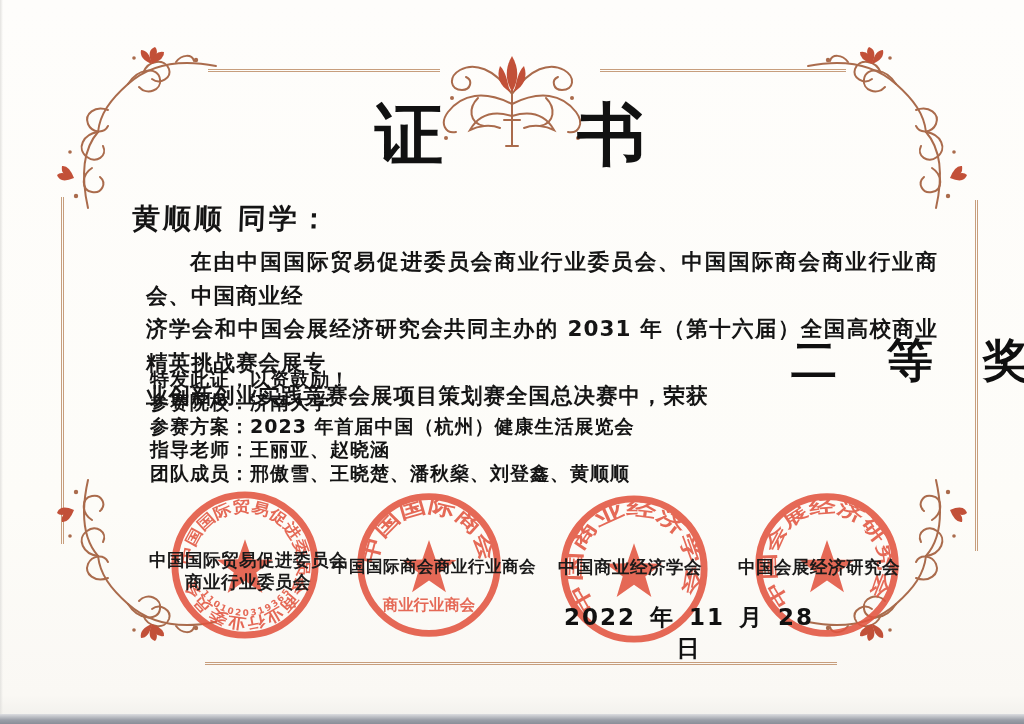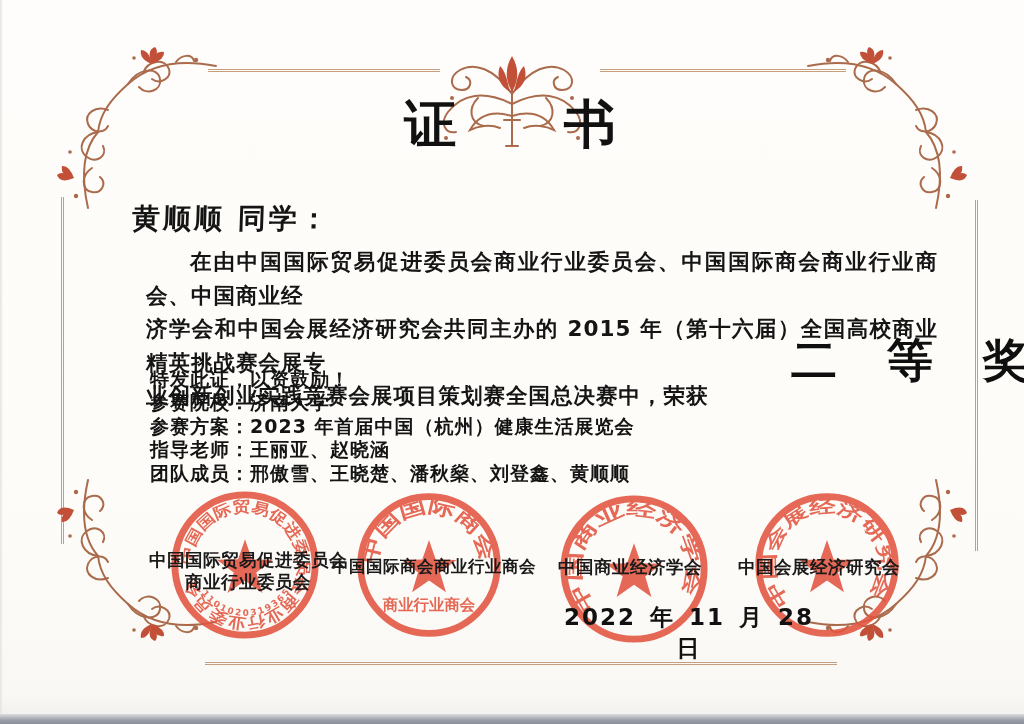--- a/index.html
+++ b/index.html
@@ -15,22 +15,22 @@
   
   .hline{position:absolute;border-top:3px double var(--frame-tan,#c79e7d);height:0;}
   .vline{position:absolute;border-left:3px double var(--frame-tan,#c79e7d);width:0;}
 
   .ornament{position:absolute;color:var(--flourish-copper,#aa6b4c);}
   .stamp-svg{position:absolute;color:var(--stamp-red,#e25540);opacity:.88;z-index:4;}
   .stamp-svg text{font-family:"DejaVu Sans","Liberation Sans",sans-serif;font-weight:bold;}
 
   
   .title{position:absolute;left:0;top:90px;width:100%;text-align:center;
-    font-family:Liberation Sans, sans-serif;
-    font-size:52px;font-weight:900;letter-spacing:4px;word-spacing:85px;color:#111;}
+    font-family:Liberation Mono, monospace;
+    font-size:68px;font-weight:900;letter-spacing:4px;word-spacing:85px;color:#111;}
   .recipient{position:absolute;left:132px;top:200px;font-size:28px;font-weight:800;
     letter-spacing:3px;color:#141414;transform:skewX(-2deg);}
   .body-par{position:absolute;left:130px;top:245px;width:792px;font-size:21.5px;
     font-weight:700;line-height:33.5px;letter-spacing:1px;color:#151515;text-align:justify;margin-left:16px;}
   .body-par .indent{text-indent:44px;}
   .award{position:absolute;left:7px;top:330px;width:100%;text-align:right;
     font-size:46px;font-weight:900;word-spacing:30px;letter-spacing:2px;color:#0f0f0f;}
   .details{position:absolute;left:150px;top:368px;font-size:19px;font-weight:700;
     line-height:23.4px;letter-spacing:1px;color:#141414;}
   .stamp-label{position:absolute;z-index:5;text-align:center;font-weight:700;
@@ -119,21 +119,21 @@
     </svg>
   <svg class="ornament" style="left:412px;top:46px;" width="200" height="115" viewBox="0 0 200 115">
       <use href="#palmette"></use>
     </svg>
 
   <div class="title">证 书</div>
   <div class="recipient">黄顺顺 同学：</div>
 
   <div class="body-par">
     <div class="indent">在由中国国际贸易促进委员会商业行业委员会、中国国际商会商业行业商会、中国商业经</div>
-    <div>济学会和中国会展经济研究会共同主办的 2015 年（第十六届）全国高校商业精英挑战赛会展专</div>
+    <div>济学会和中国会展经济研究会共同主办的 2031 年（第十六届）全国高校商业精英挑战赛会展专</div>
     <div>业创新创业实践竞赛会展项目策划赛全国总决赛中，荣获</div>
   </div>
 
   <div class="award">二 等 奖</div>
 
   <div class="details">
     <div>特发此证，以资鼓励！</div>
     <div>参赛院校：济南大学</div>
     <div>参赛方案：2023 年首届中国（杭州）健康生活展览会</div>
     <div>指导老师：王丽亚、赵晓涵</div>

